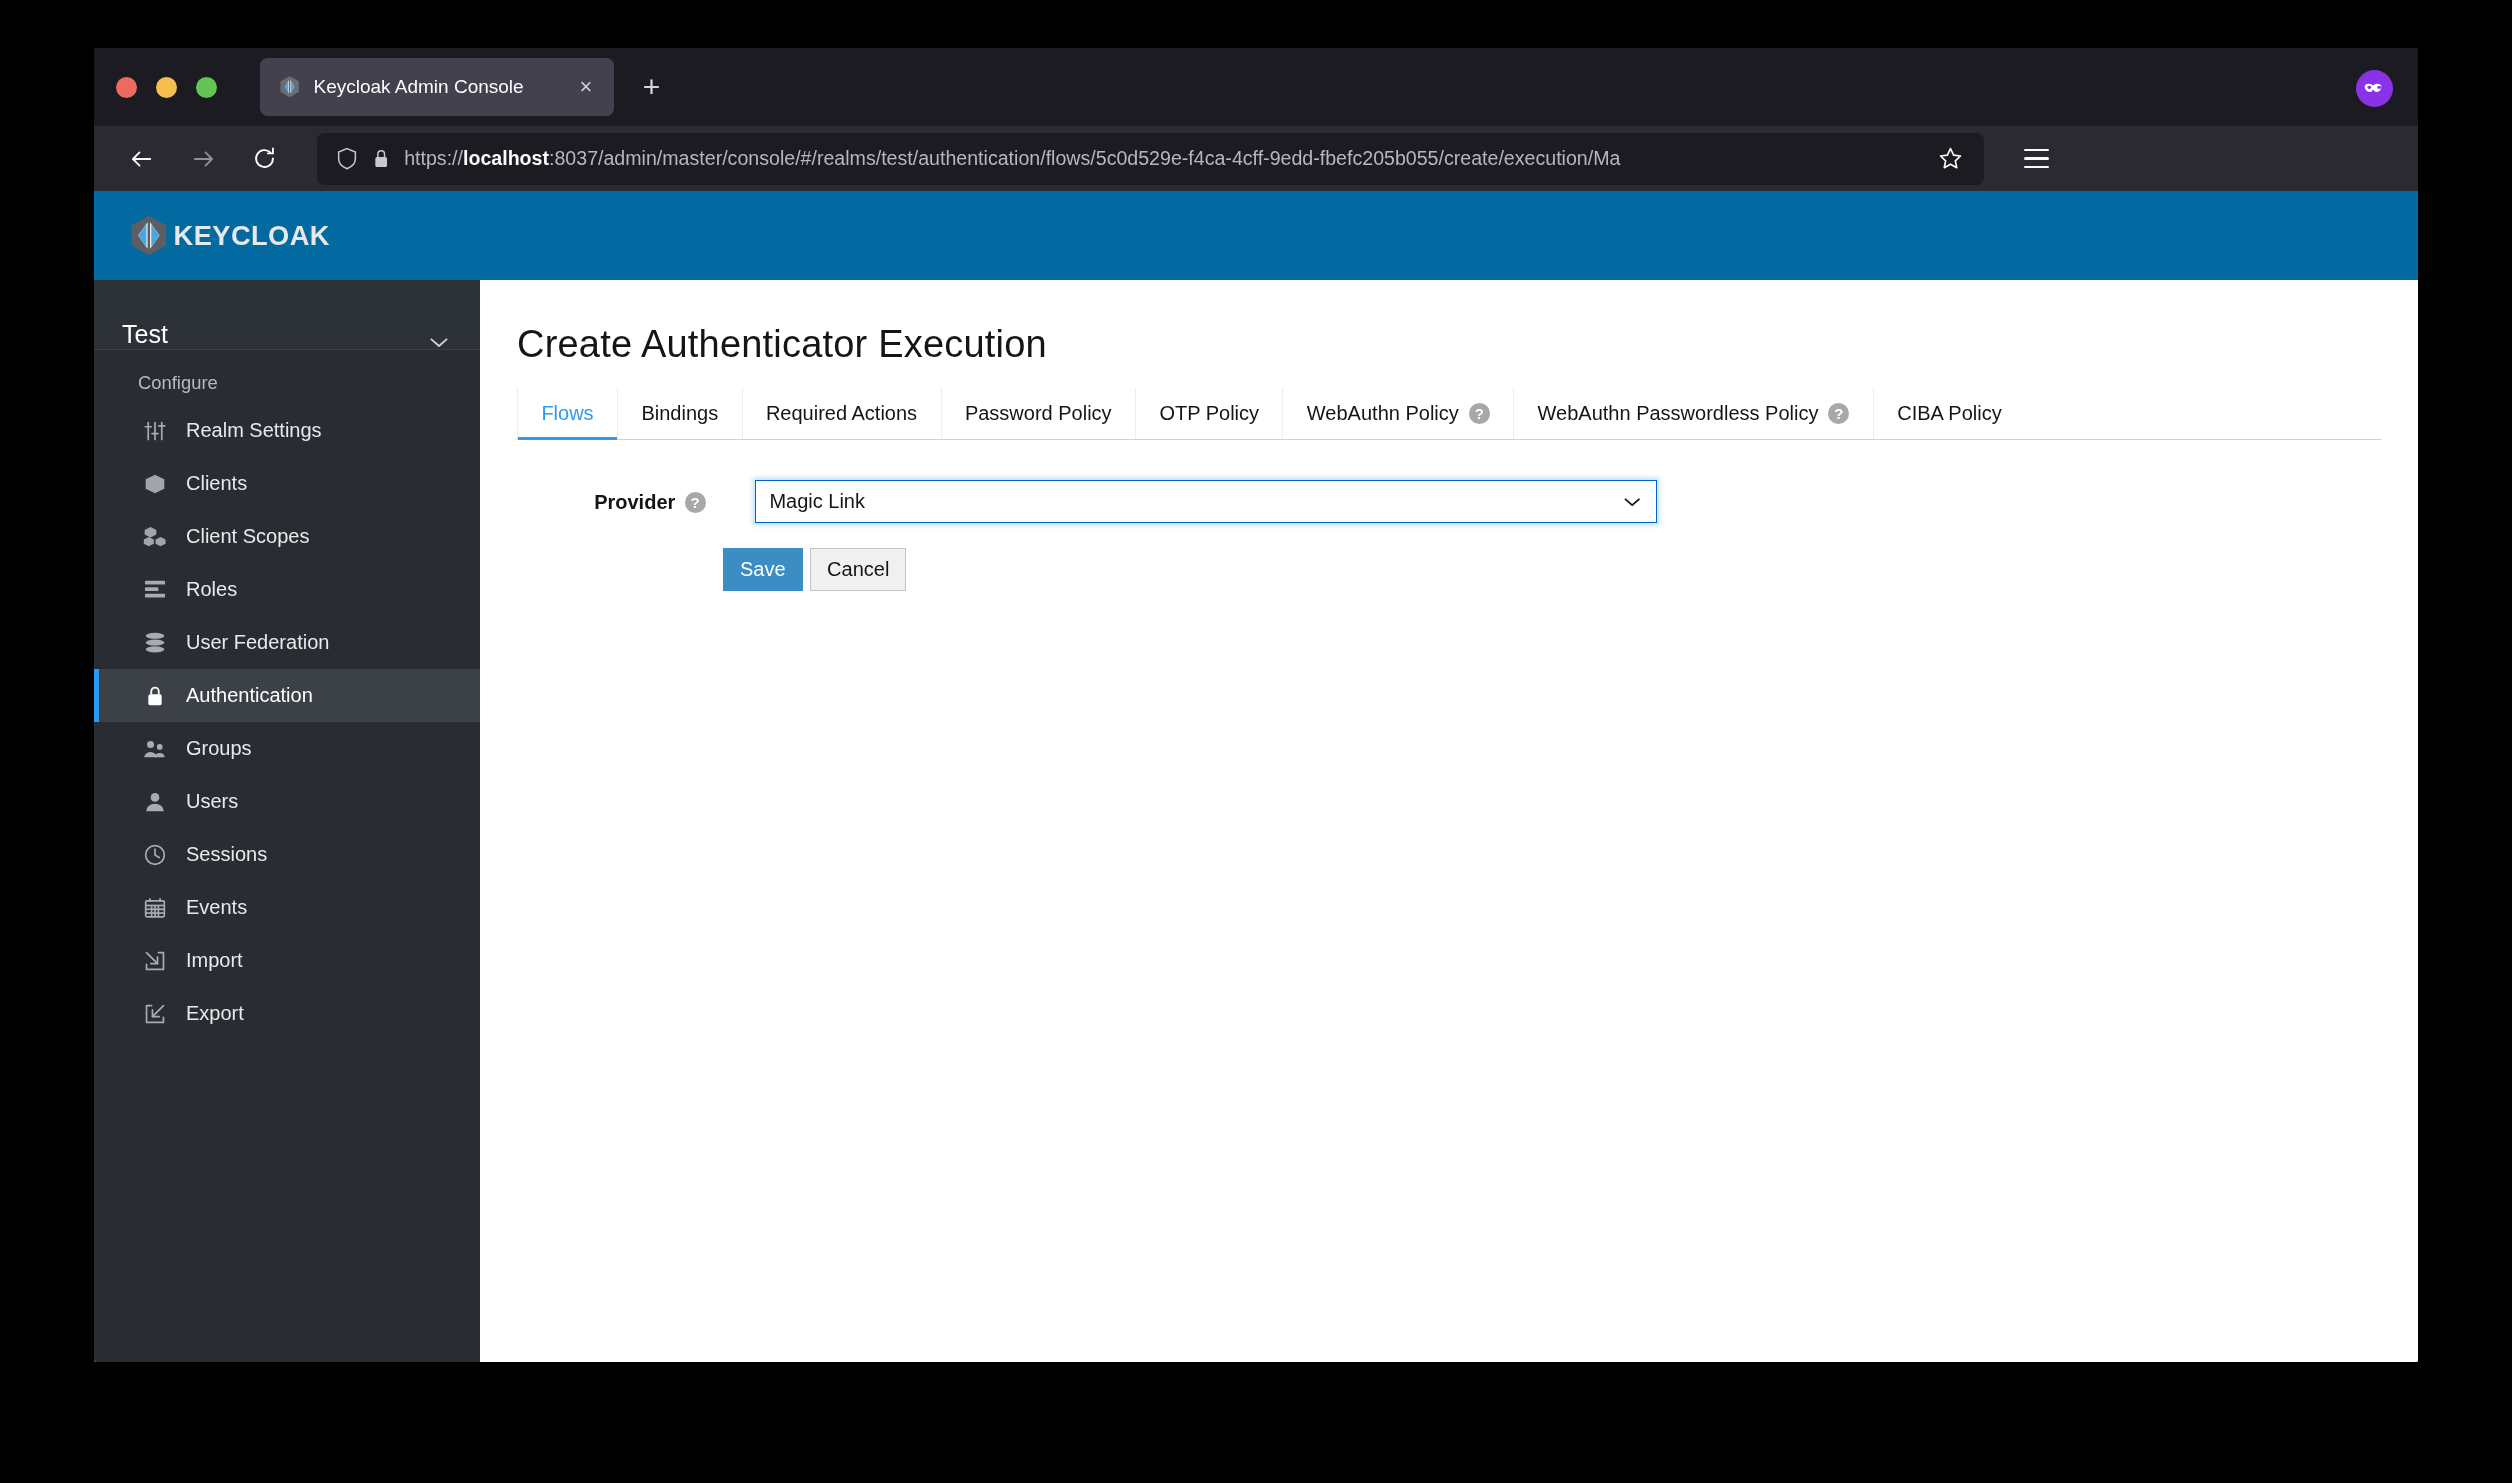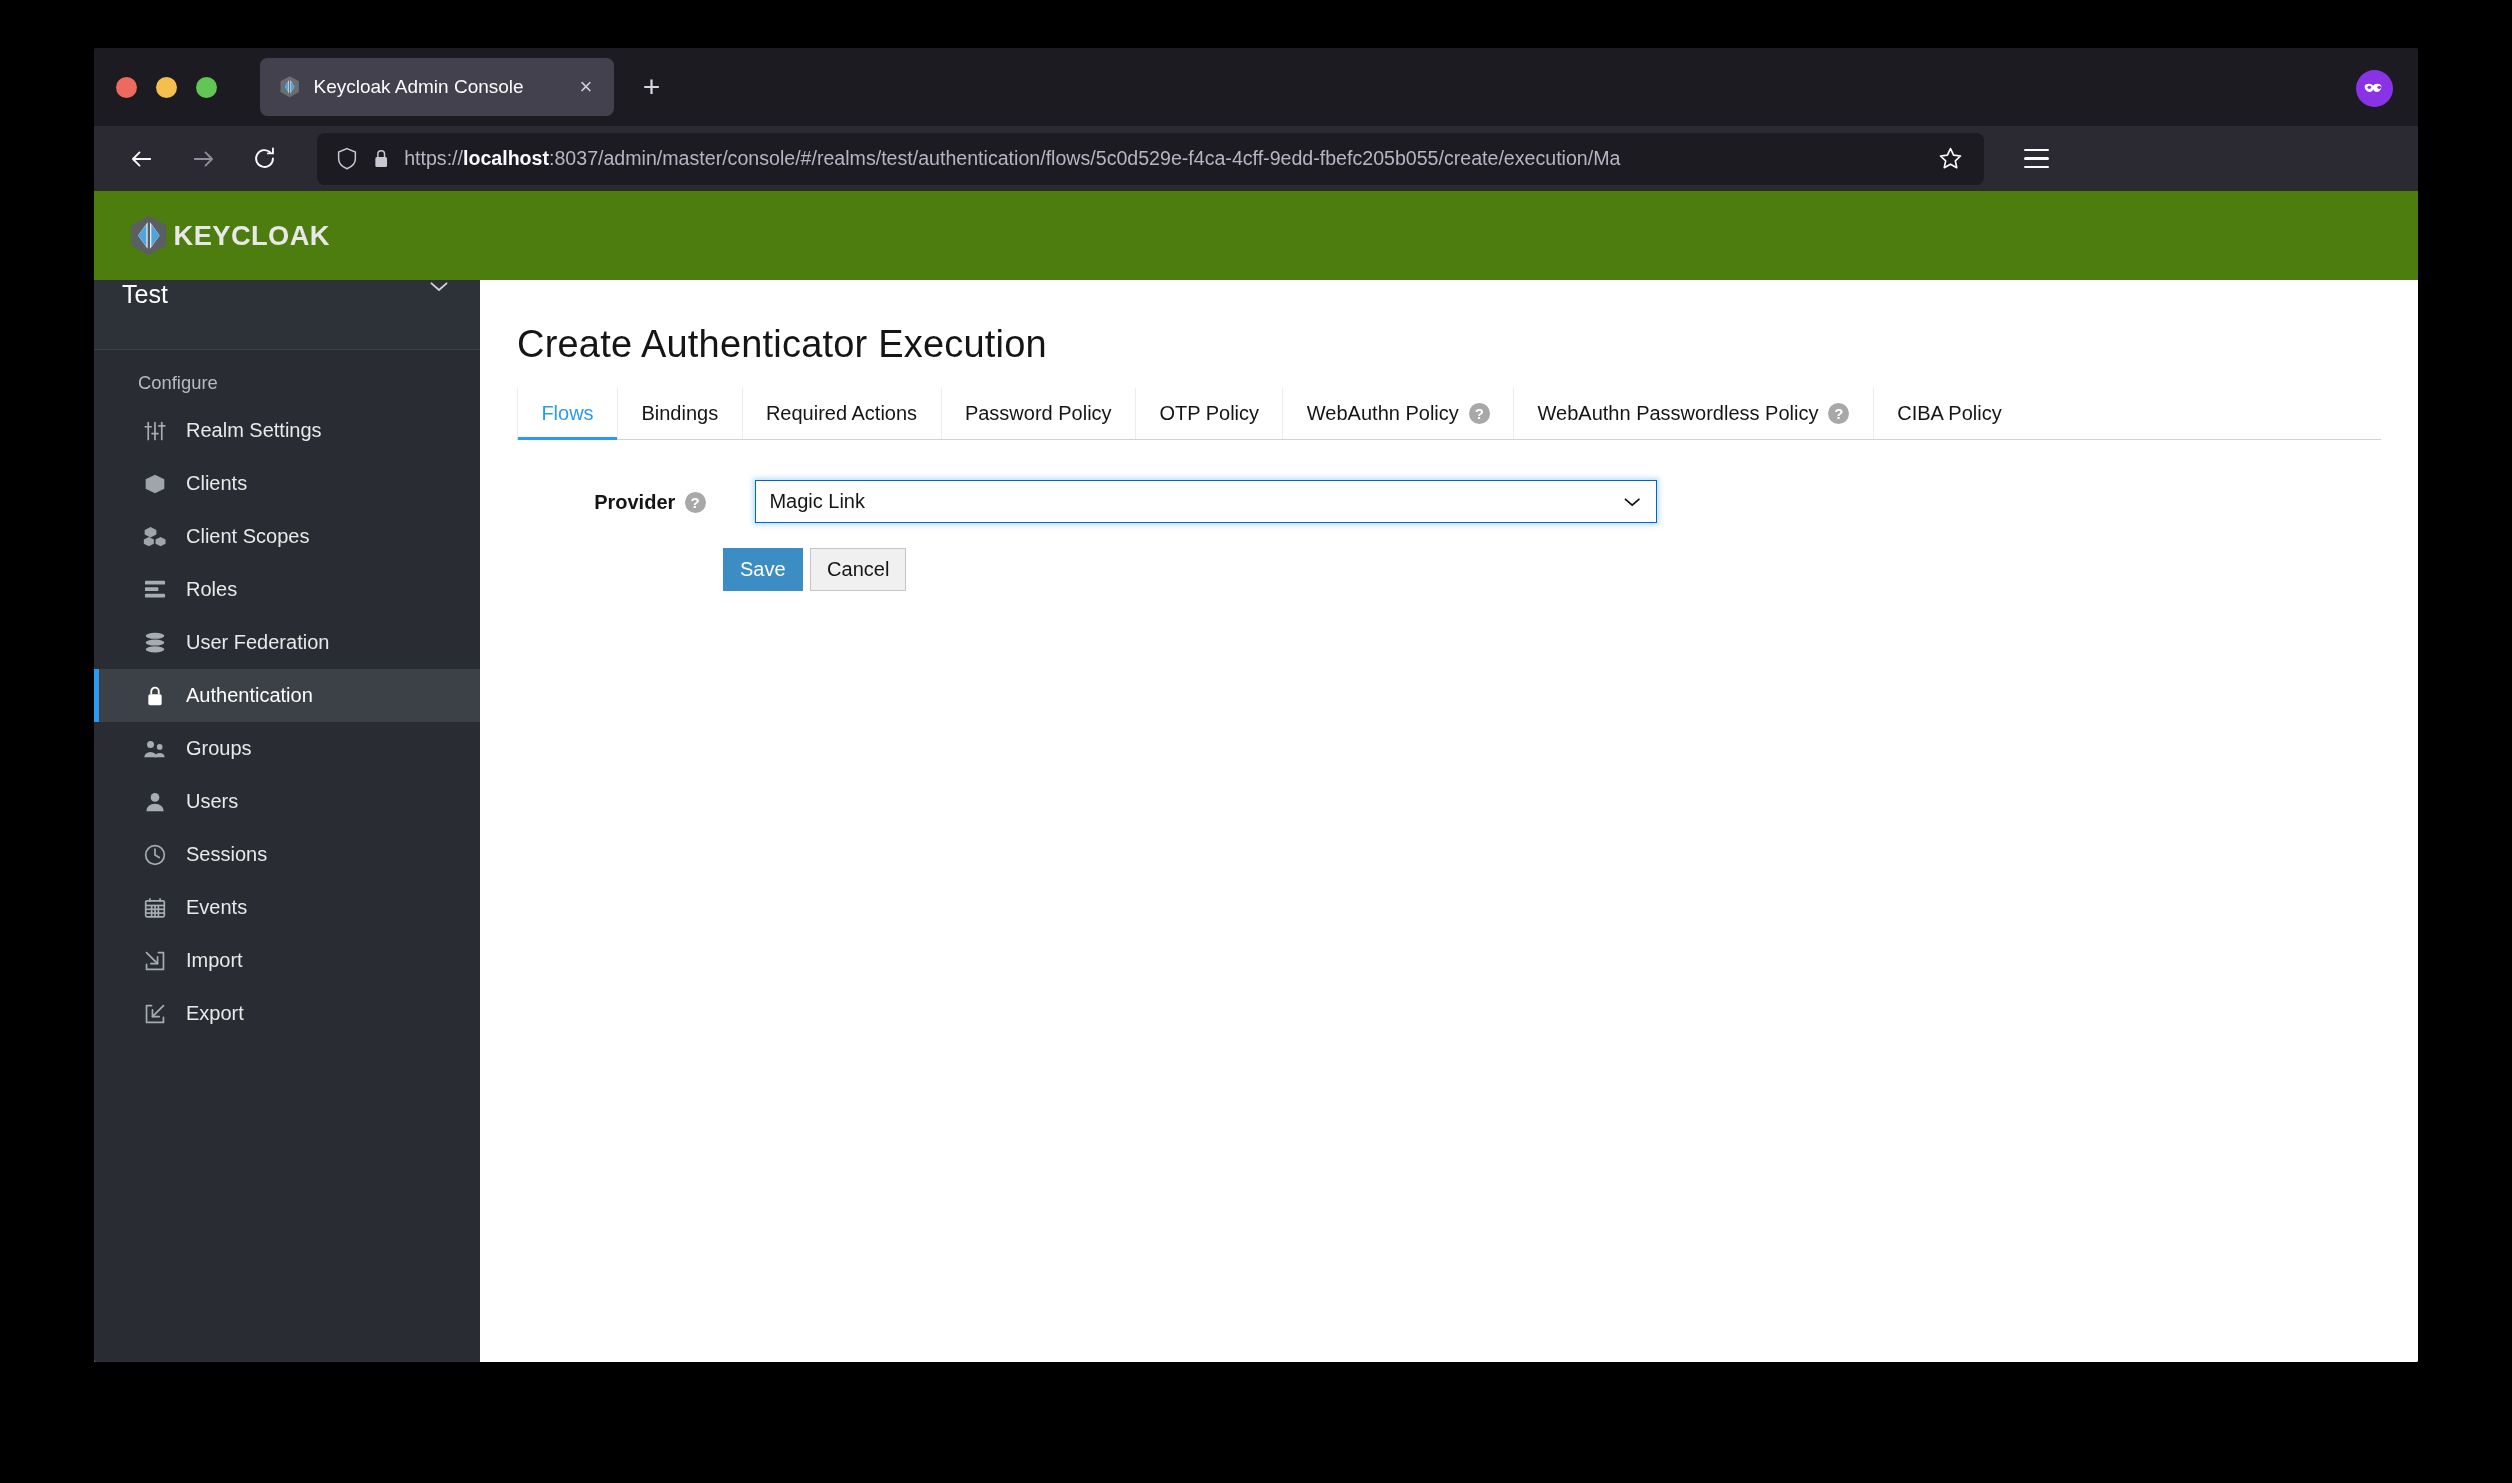--- a/index.html
+++ b/index.html
@@ -130,21 +130,21 @@
     position: relative;
     height: calc(1314px - 78px - 65px);
     background: #ffffff;
     display: flex;
     flex-direction: column;
   }
 
   
   .masthead {
     height: 89px;
-    background: #4d7c0f;
+    background: #0369a1;
     display: flex;
     align-items: center;
     justify-content: space-between;
     flex: 0 0 89px;
   }
   .brand { display: flex; align-items: center; padding-left: 32px; gap: 0; }
   .brand-logo { display: block; }
   .masthead-right {
     display: flex; align-items: center;
     height: 100%;
@@ -163,21 +163,21 @@
     width: 386px;
     flex: 0 0 386px;
     background: #292d33;
     display: flex;
     flex-direction: column;
   }
   .realm-selector {
     height: 70px;
     background: #2d3238;
     display: flex;
-    align-items: flex-start;
+    align-items: flex-end;
     justify-content: space-between;
     padding: 0 30px 0 28px;
     border-bottom: 0.8px solid #3c4047;
   }
   .realm-name { color: #ffffff; font-size: 25px; }
   .realm-chev { color: #d2d2d2; display: flex; align-items: center; }
 
   .nav-section-title {
     color: #b8bbbe;
     font-size: 18.4px;

